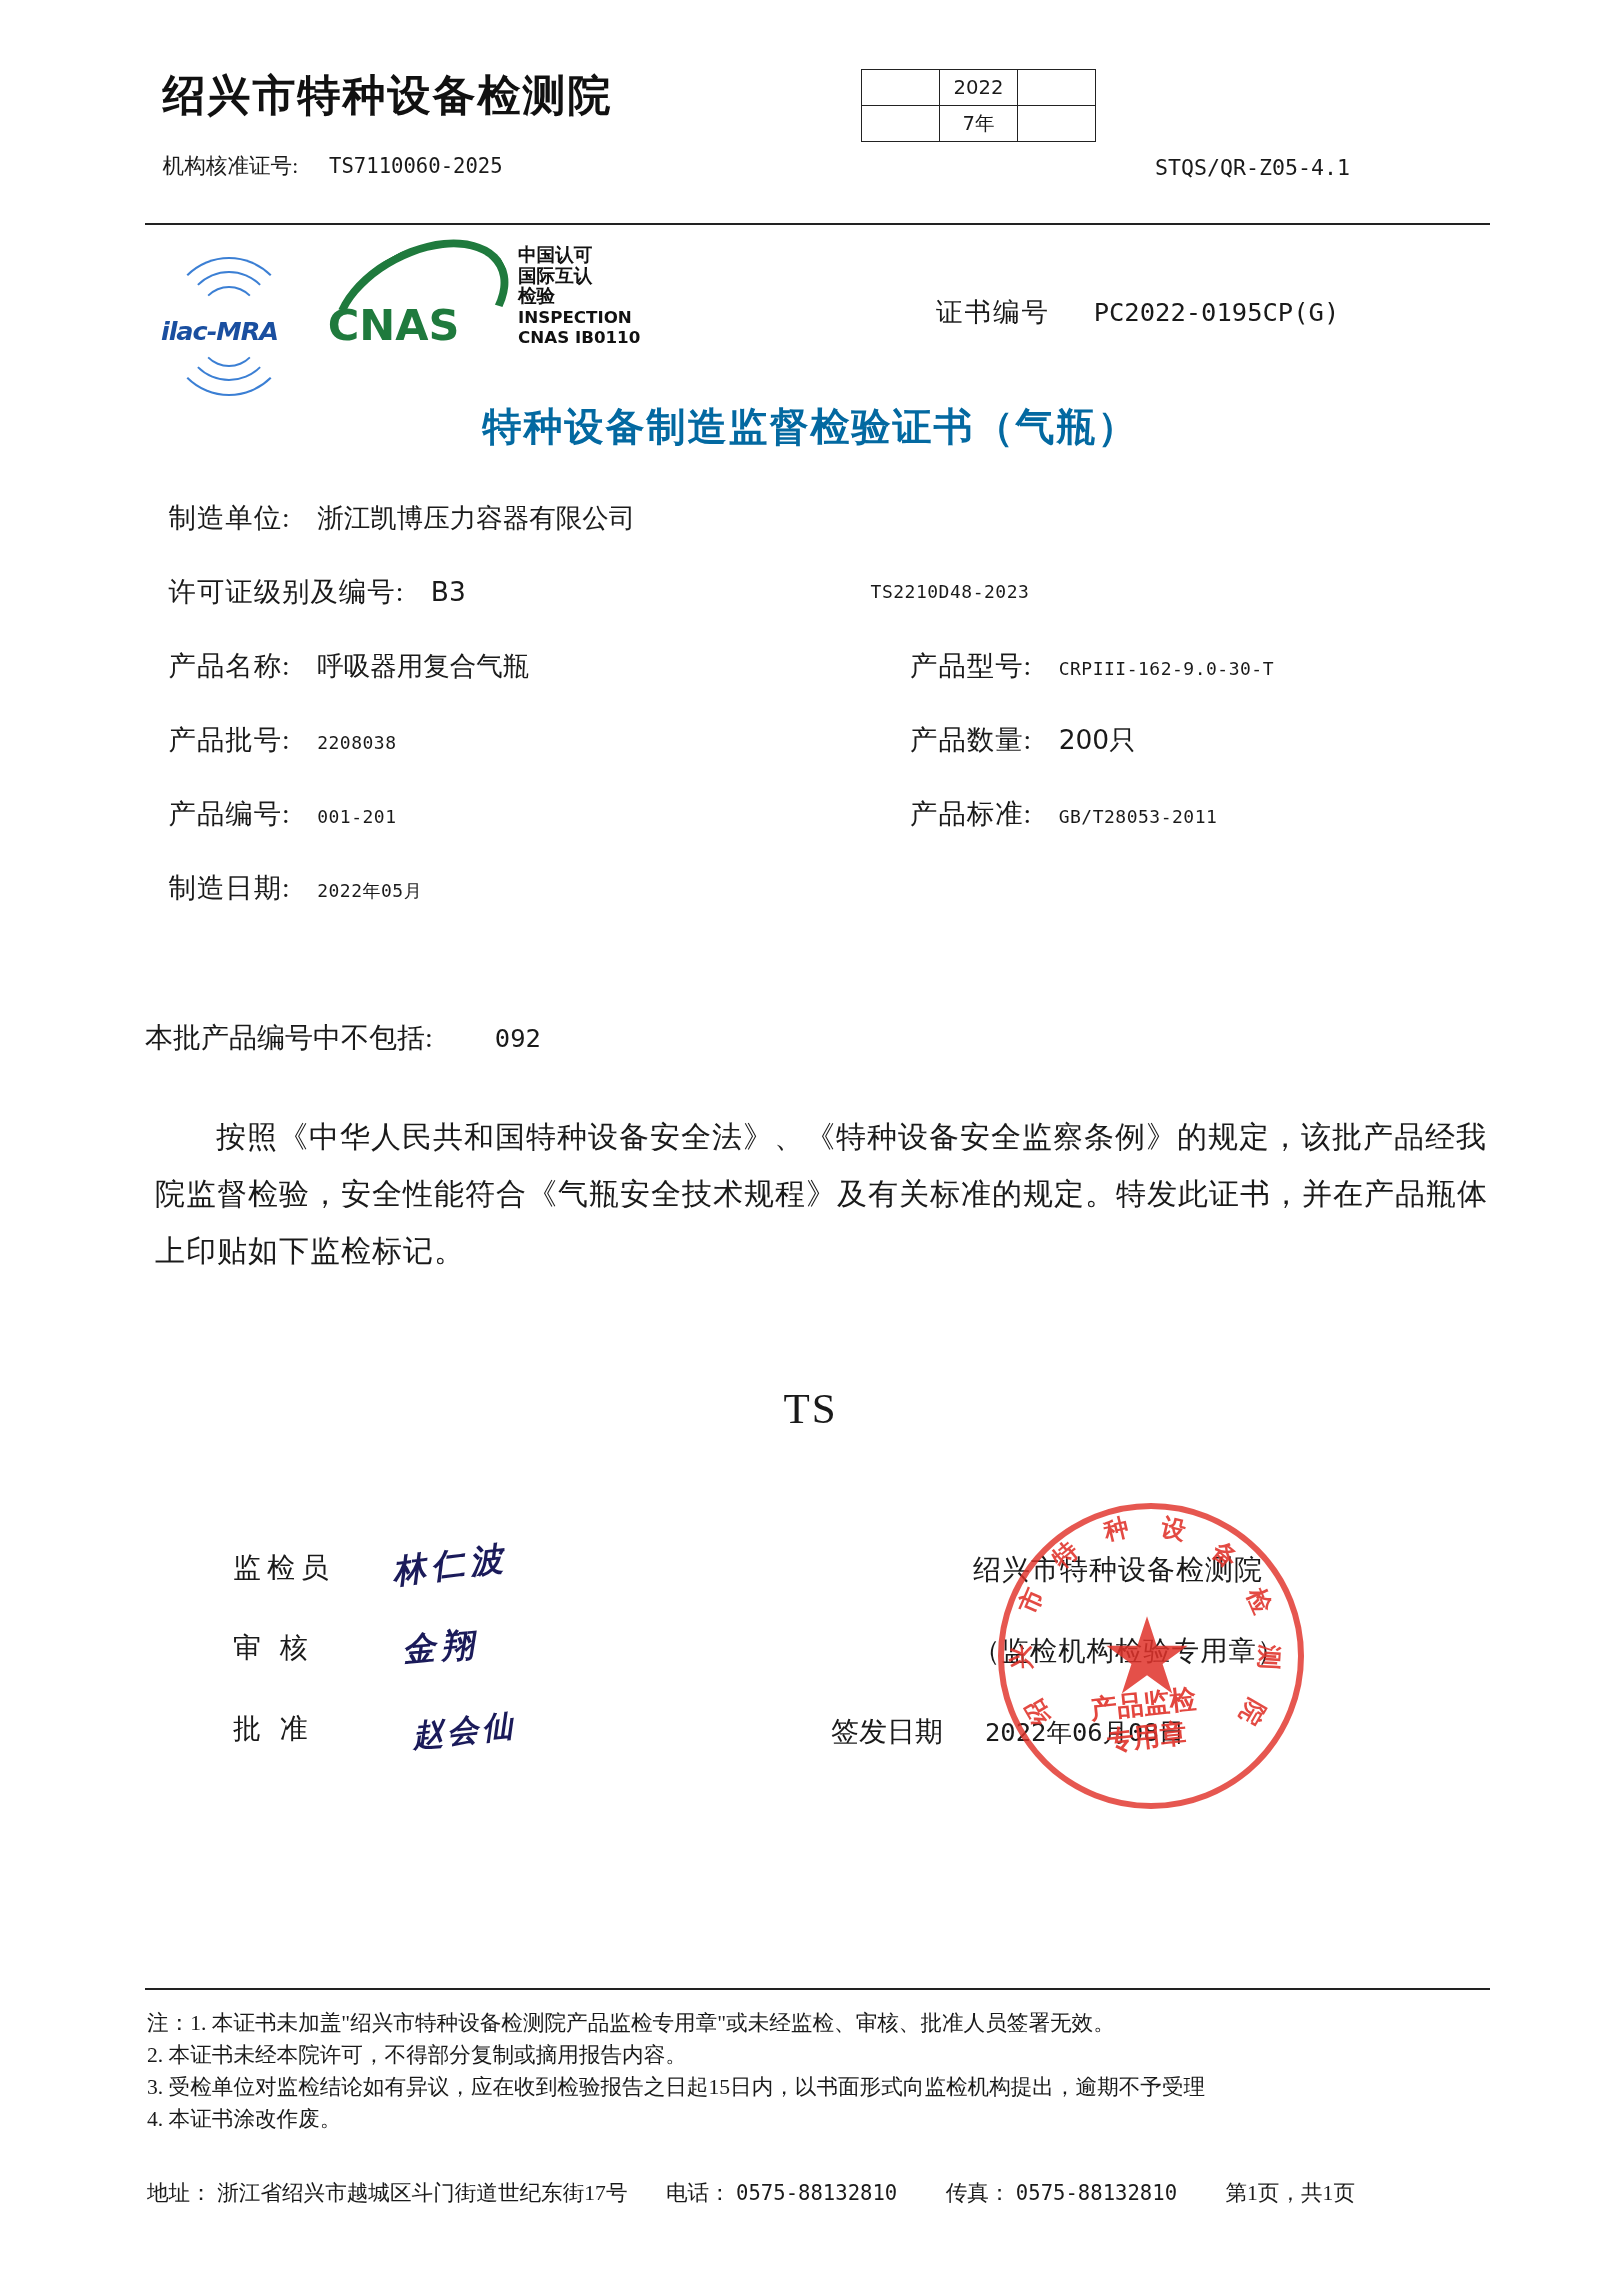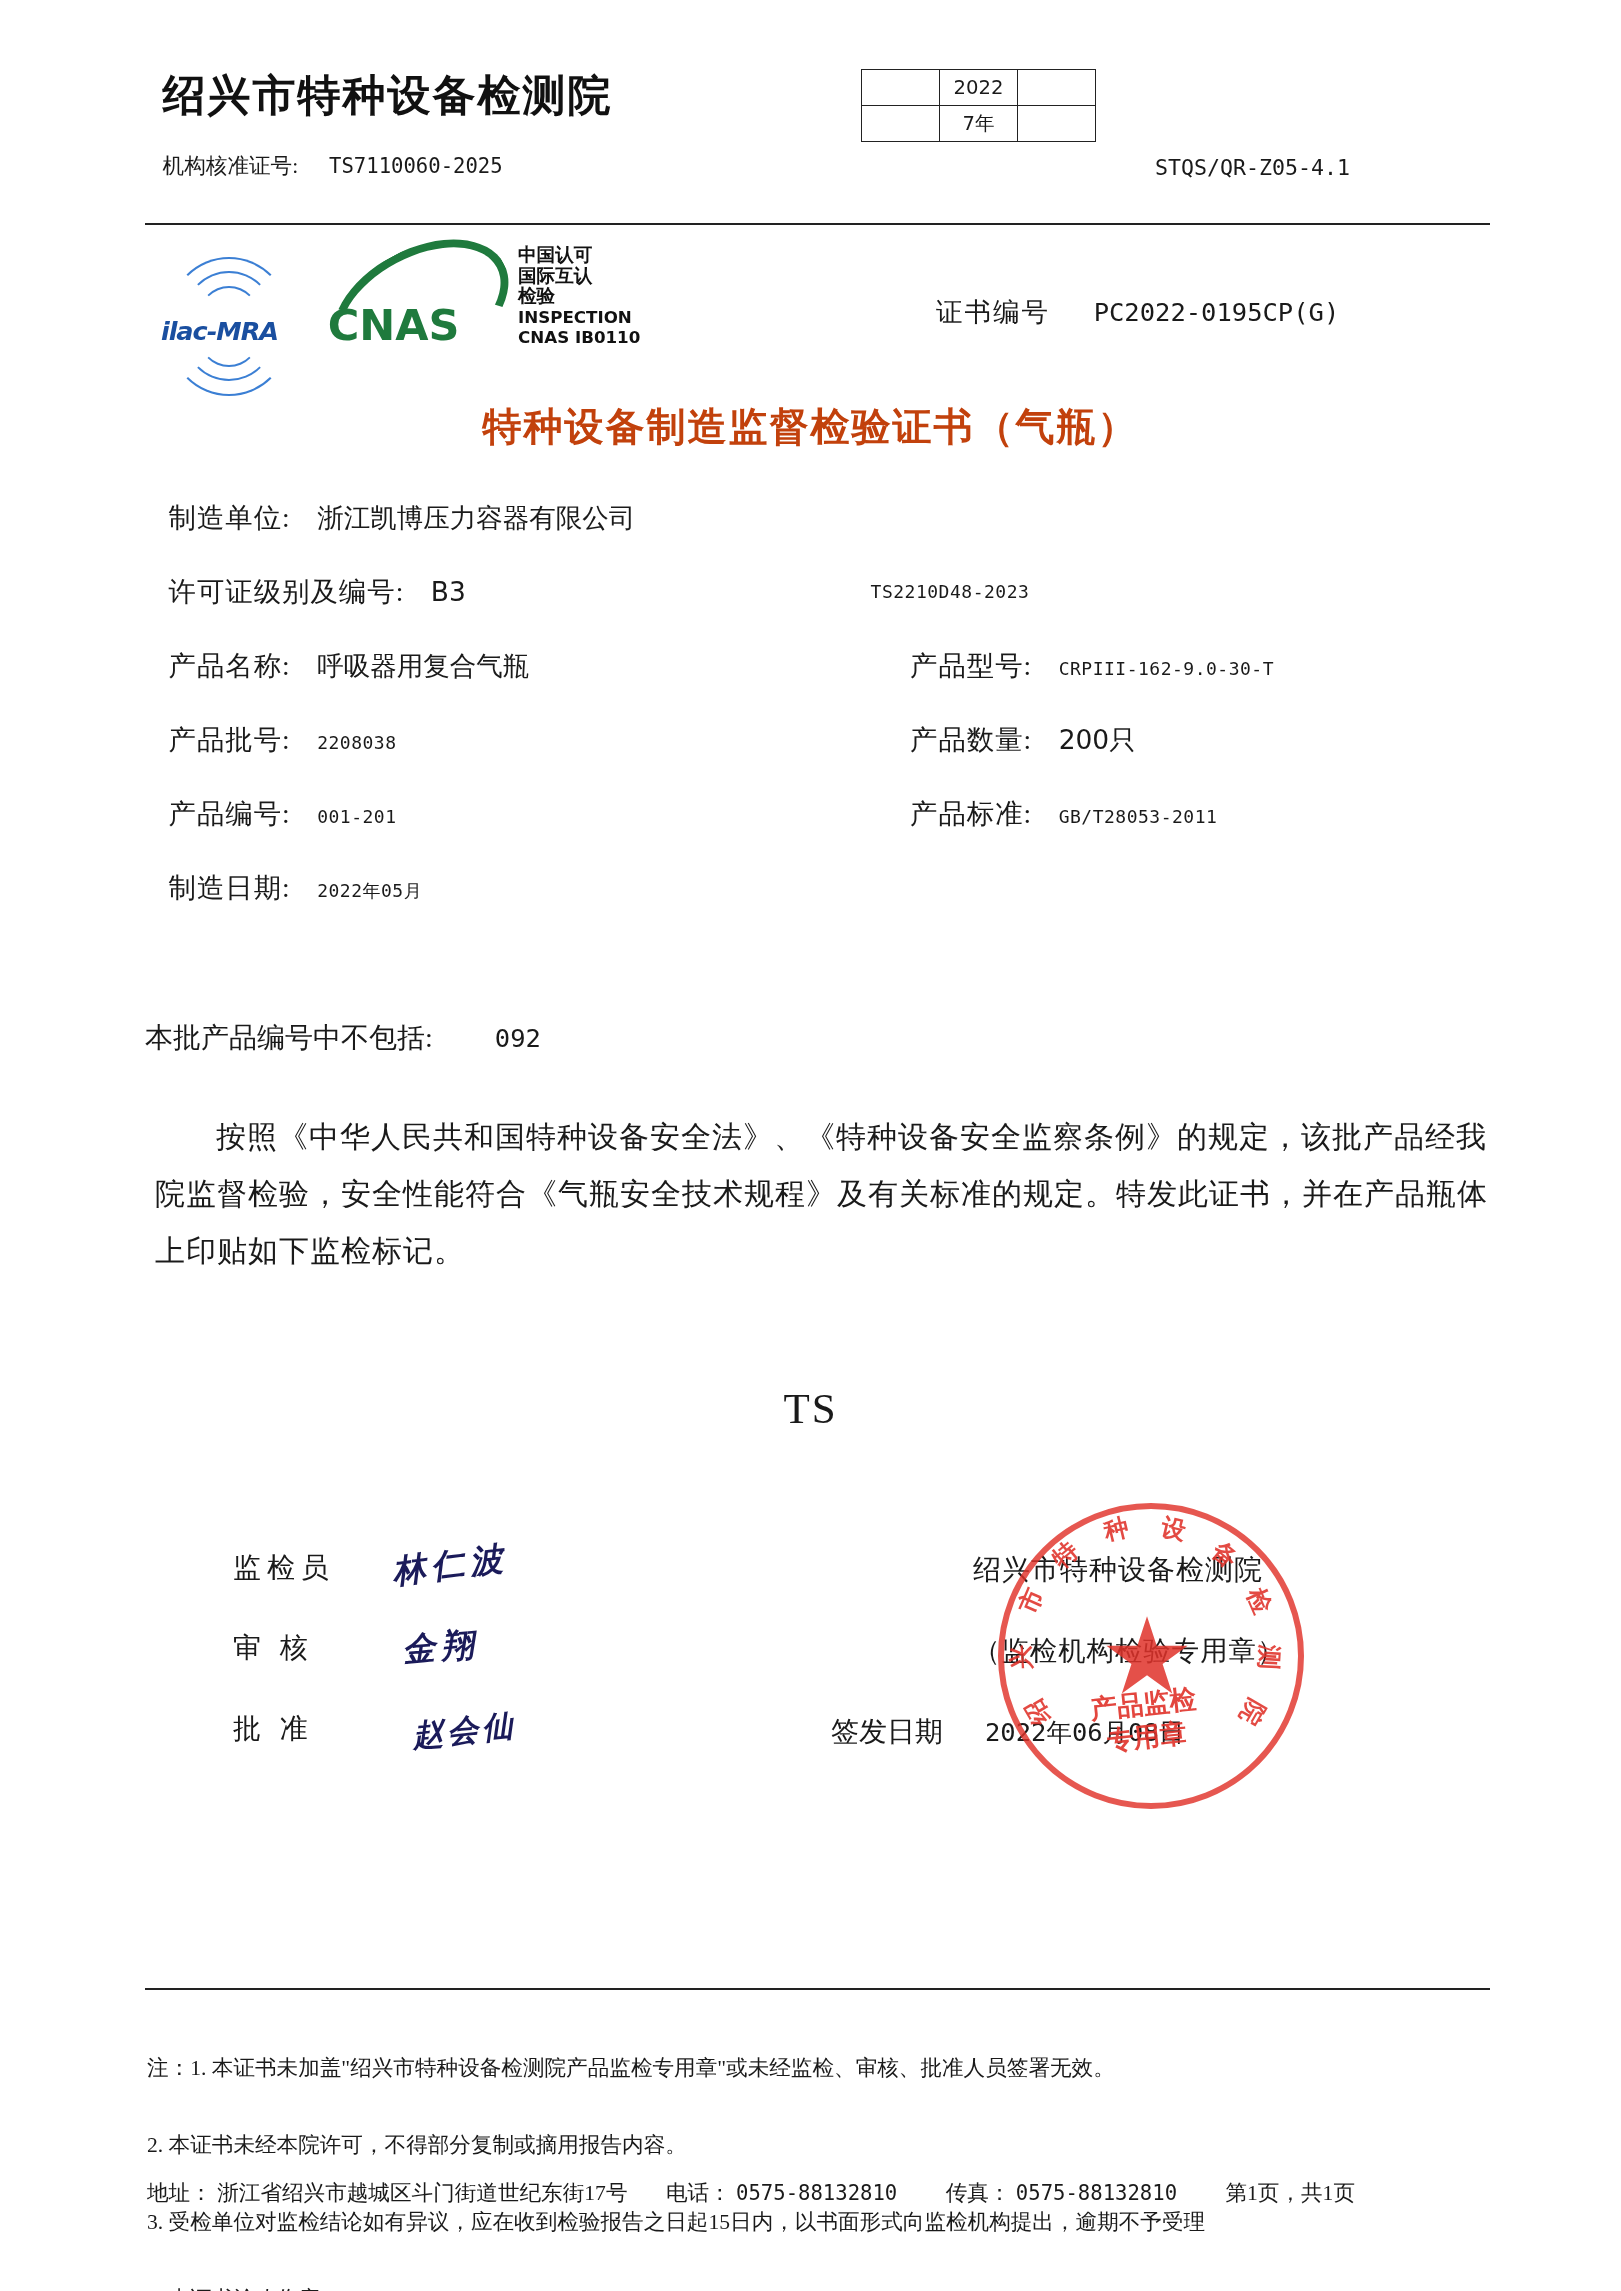--- a/index.html
+++ b/index.html
@@ -192,21 +192,21 @@
   .doc-title {
     position: absolute;
     left: 0;
     top: 400px;
     width: 1621px;
     text-align: center;
     font-family: "DejaVu Sans", sans-serif;
     font-weight: bold;
     font-size: 39px;
     letter-spacing: 2px;
-    color: #c2410c;
+    color: #0369a1;
   }
 
   
   .fields {
     position: absolute;
     left: 145px;
     top: 500px;
     width: 1345px;
   }
   .frow {
@@ -412,21 +412,21 @@
   }
   .notes {
     position: absolute;
     left: 147px;
     top: 2007px;
     width: 1353px;
     font-size: 21.6px;
     line-height: 32px;
     letter-spacing: 0px;
   }
-  .notes div { white-space: nowrap; margin-top: 45px; }
+  .notes div { white-space: nowrap; }
 
   .footer {
     position: absolute;
     left: 147px;
     top: 2178px;
     width: 1353px;
     font-size: 21.6px;
     white-space: nowrap;
   }
   .footer span { display: inline-block; }

